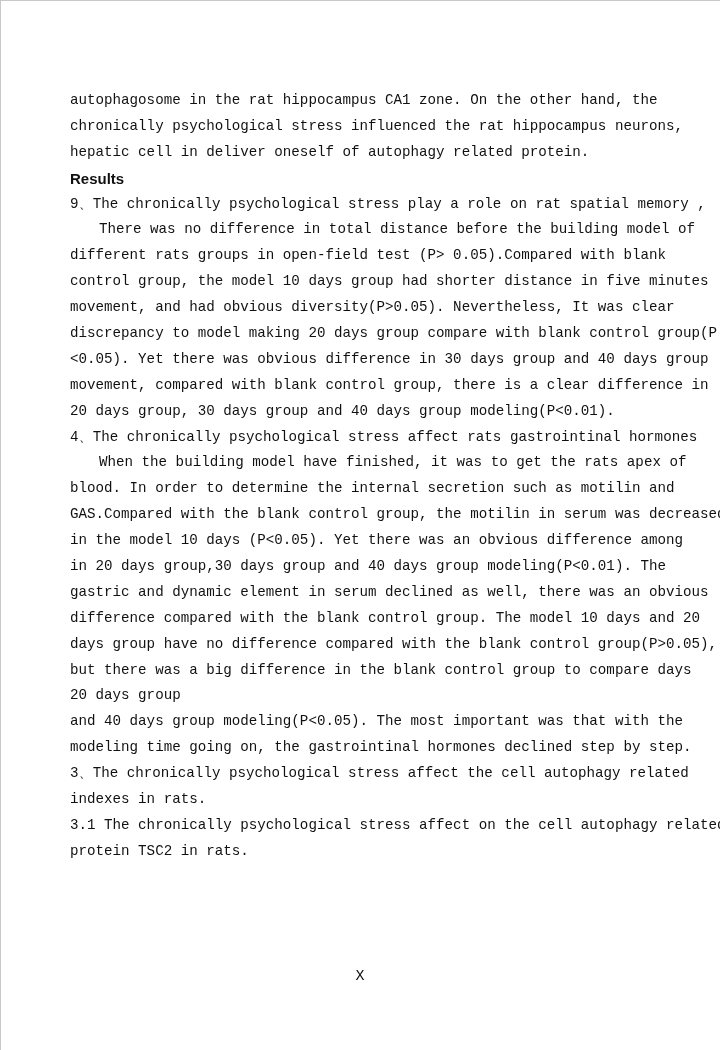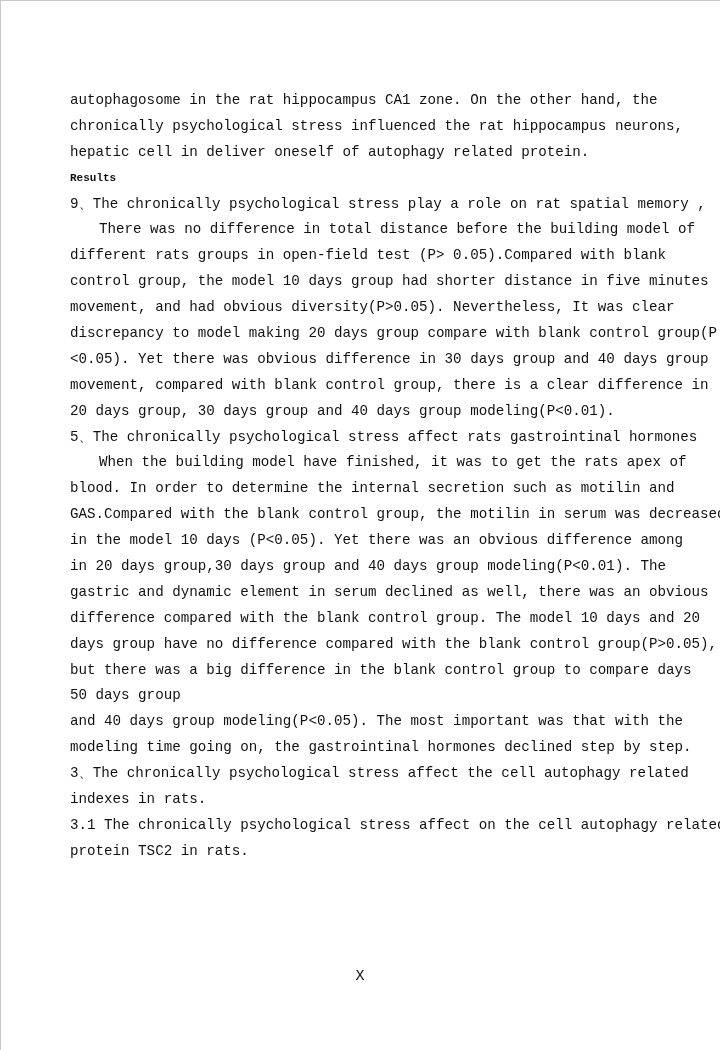--- a/index.html
+++ b/index.html
@@ -40,23 +40,23 @@
       height: 25.9px;
       overflow: visible;
     }
     .line.last {
       text-align-last: left;
     }
     .line.indent {
       padding-left: 29px;
     }
     .heading {
-      font-family: Liberation Mono, monospace;
+      font-family: Liberation Sans, sans-serif;
       font-weight: bold;
-      font-size: 11px;
+      font-size: 15px;
       text-align-last: left;
     }
     .page-number {
       position: absolute;
       left: 0;
       width: 720px;
       top: 968px;
       text-align: center;
       font-family: "Liberation Mono", monospace;
       font-size: 15px;
@@ -85,33 +85,33 @@
     <span class="line">different rats groups in open-field test (P&gt; 0.05).Compared with blank</span>
     <span class="line">control group, the model 10 days group had shorter distance in five minutes</span>
     <span class="line">movement, and had obvious diversity(P&gt;0.05). Nevertheless, It was clear</span>
     <span class="line">discrepancy to model making 20 days group compare with blank control group(P</span>
     <span class="line">&lt;0.05). Yet there was obvious difference in 30 days group and 40 days group</span>
     <span class="line">movement, compared with blank control group, there is a clear difference in</span>
     <span class="line last">20 days group, 30 days group and 40 days group modeling(P&lt;0.01).</span>
   </div>
 
   <div>
-    <span class="line">5、The chronically psychological stress affect rats gastrointinal hormones</span>
+    <span class="line">4、The chronically psychological stress affect rats gastrointinal hormones</span>
   </div>
   <div>
     <span class="line indent">When the building model have finished, it was to get the rats apex of</span>
     <span class="line">blood. In order to determine the internal secretion such as motilin and</span>
     <span class="line">GAS.Compared with the blank control group, the motilin in serum was decreased</span>
     <span class="line">in the model 10 days (P&lt;0.05). Yet there was an obvious difference among</span>
     <span class="line">in 20 days group,30 days group and 40 days group modeling(P&lt;0.01). The</span>
     <span class="line">gastric and dynamic element in serum declined as well, there was an obvious</span>
     <span class="line">difference compared with the blank control group. The model 10 days and 20</span>
     <span class="line">days group have no difference compared with the blank control group(P&gt;0.05),</span>
     <span class="line">but there was a big difference in the blank control group to compare days</span>
-    <span class="line last">50 days group</span>
+    <span class="line last">20 days group</span>
     <span class="line">and 40 days group modeling(P&lt;0.05). The most important was that with the</span>
     <span class="line last">modeling time going on, the gastrointinal hormones declined step by step.</span>
   </div>
 
   <div>
     <span class="line">3、The chronically psychological stress affect the cell autophagy related</span>
     <span class="line last">indexes in rats.</span>
   </div>
 
   <div>

